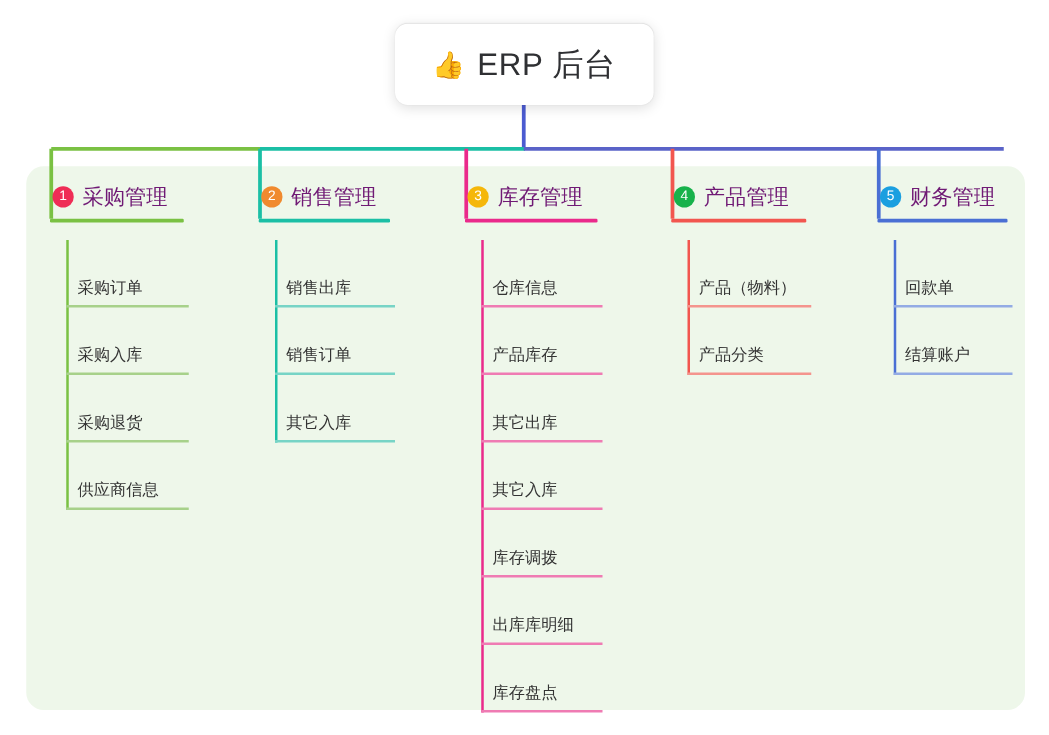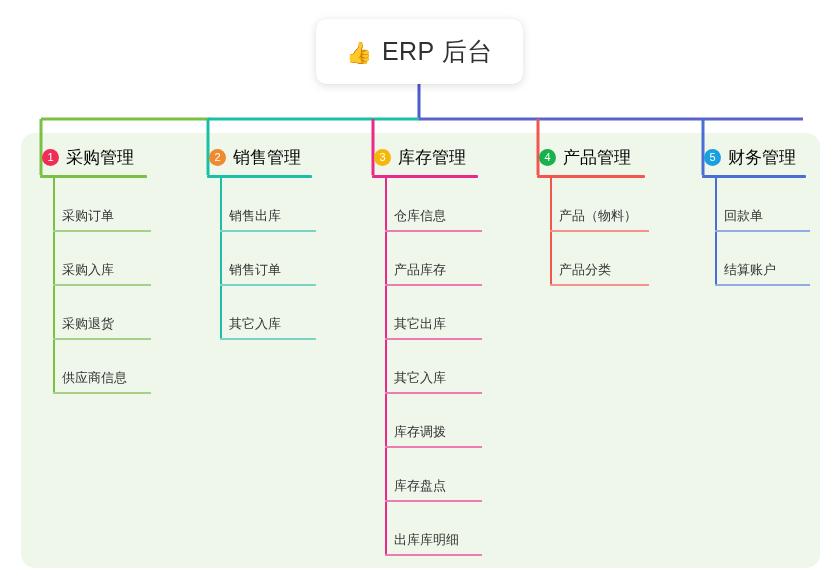--- a/index.html
+++ b/index.html
@@ -93,31 +93,31 @@
     border-radius: 50%;
     color: #ffffff;
     font-size: 11px;
     line-height: 17px;
     text-align: center;
     font-weight: 400;
     flex: 0 0 auto;
   }
   .col-title {
     font-size: 17px;
-    color: #000000;
+    color: #701a75;
   }
   .col-rule {
     height: 3px;
     margin-top: 6px;
     border-radius: 1px;
   }
 
   .items {
     position: relative;
-    margin-top: 0px;
+    margin-top: 14px;
   }
   .item {
     position: relative;
     height: 54px;
     box-sizing: border-box;
   }
   .item-label {
     position: absolute;
     left: 22px;
     bottom: 7px;
@@ -246,26 +246,26 @@
             <div class="item-label">其它入库</div>
             <div class="item-rule" style="background: rgb(239, 123, 179); width: 97px;"></div>
           </div>
           <div class="item">
             <div class="item-stem" style="background: rgb(234, 42, 139);"></div>
             <div class="item-label">库存调拨</div>
             <div class="item-rule" style="background: rgb(239, 123, 179); width: 97px;"></div>
           </div>
           <div class="item">
             <div class="item-stem" style="background: rgb(234, 42, 139);"></div>
+            <div class="item-label">出库库明细</div>
+            <div class="item-rule" style="background: rgb(239, 123, 179); width: 97px;"></div>
+          </div>
+          <div class="item">
+            <div class="item-stem" style="background: rgb(234, 42, 139);"></div>
             <div class="item-label">库存盘点</div>
-            <div class="item-rule" style="background: rgb(239, 123, 179); width: 97px;"></div>
-          </div>
-          <div class="item">
-            <div class="item-stem" style="background: rgb(234, 42, 139);"></div>
-            <div class="item-label">出库库明细</div>
             <div class="item-rule" style="background: rgb(239, 123, 179); width: 97px;"></div>
           </div>
         </div>
       </div>
       <div class="column" style="left: 537px;">
         <div class="col-head">
           <span class="badge" style="background: rgb(23, 178, 75);">4</span>
           <span class="col-title">产品管理</span>
         </div>
         <div class="col-rule" style="background: rgb(242, 86, 79); width: 108px;"></div>

